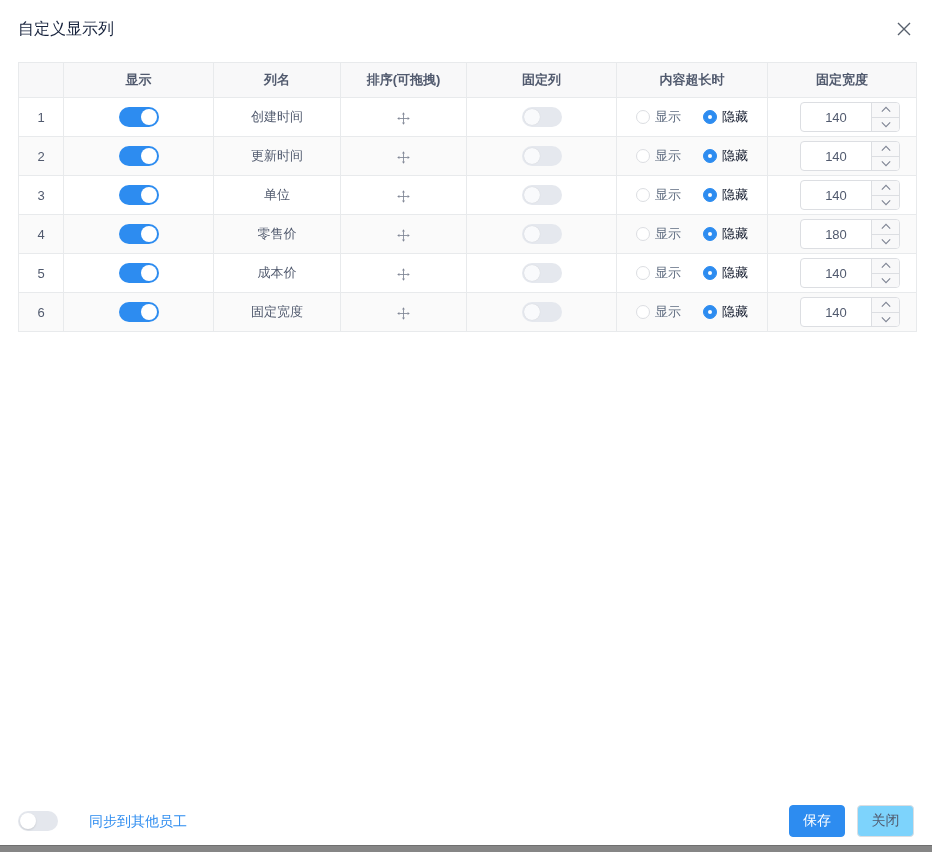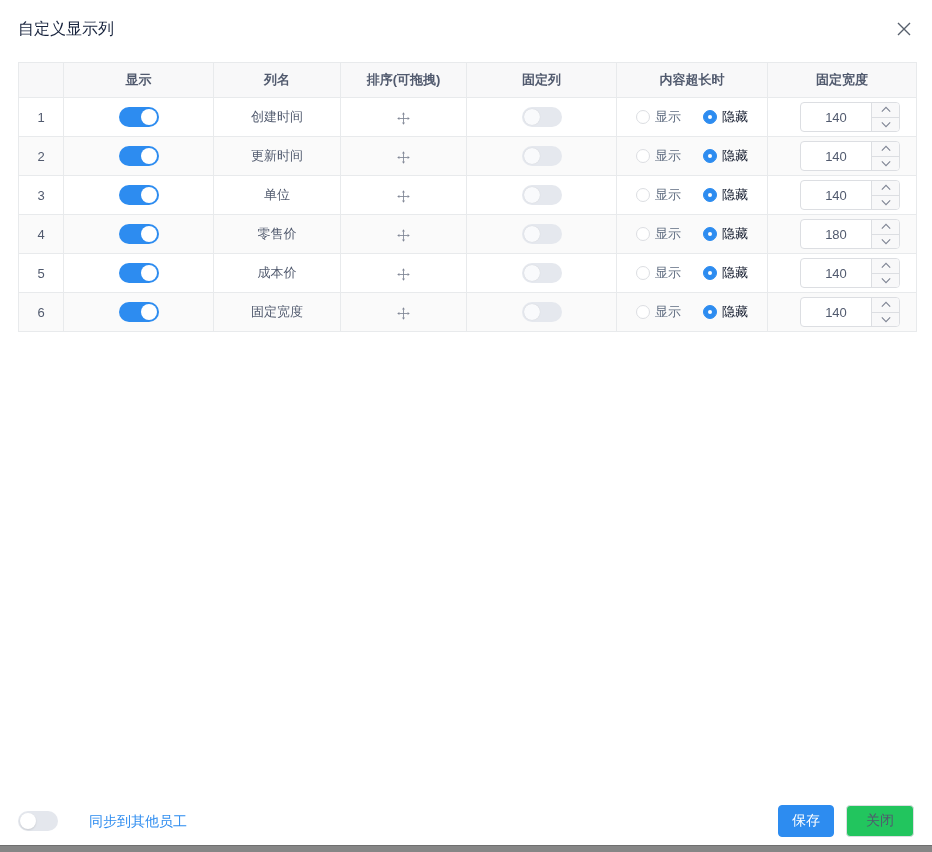--- a/index.html
+++ b/index.html
@@ -170,24 +170,24 @@
     cursor: pointer;
     display: inline-flex; align-items: center; justify-content: center;
   }
   .btn-primary {
     background: #2d8cf0;
     color: #ffffff;
     border: 1px solid #2d8cf0;
     width: 56px;
   }
   .btn-default {
-    background: #22c55e;
+    background: #7dd3fc;
     color: #515a6e;
     border: 1px solid #dcdee2;
-    width: 68px;
+    width: 57px;
   }
 
   
   .bottom-bar {
     position: absolute;
     left: 0; bottom: 0;
     width: 100%; height: 7px;
     background: #868686;
     border-top: 1px solid #6f6f6f;
   }

